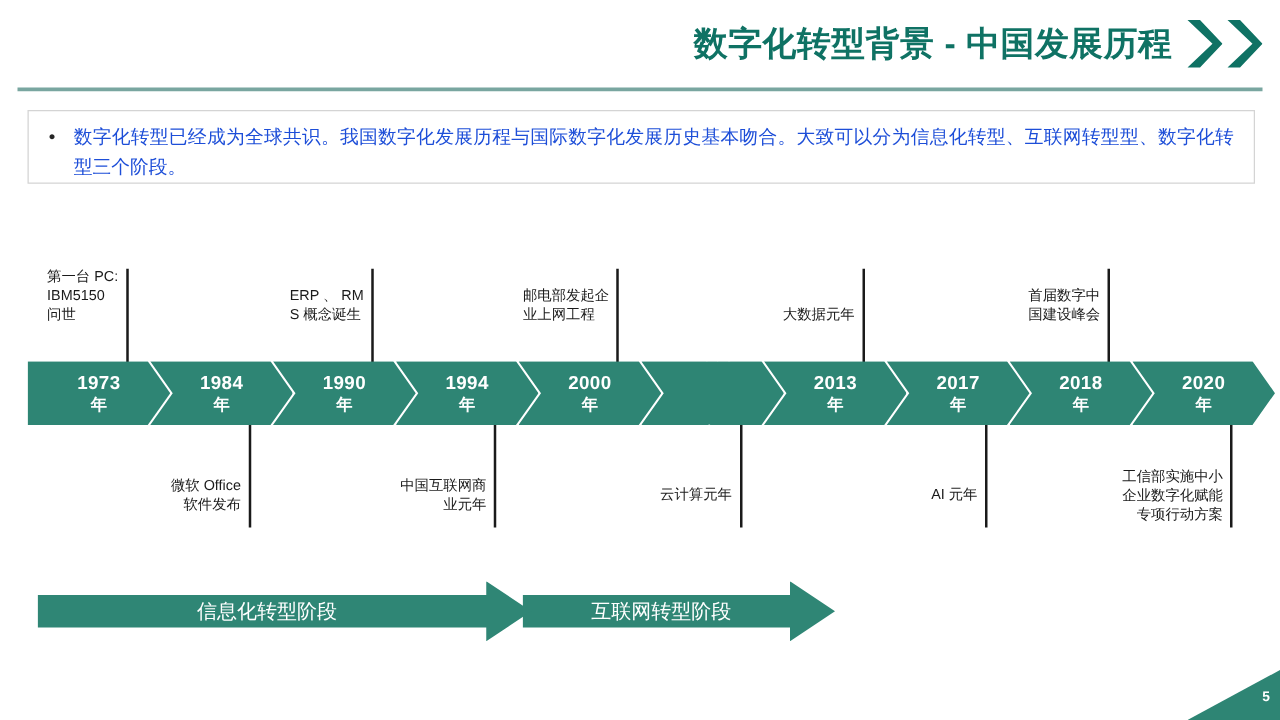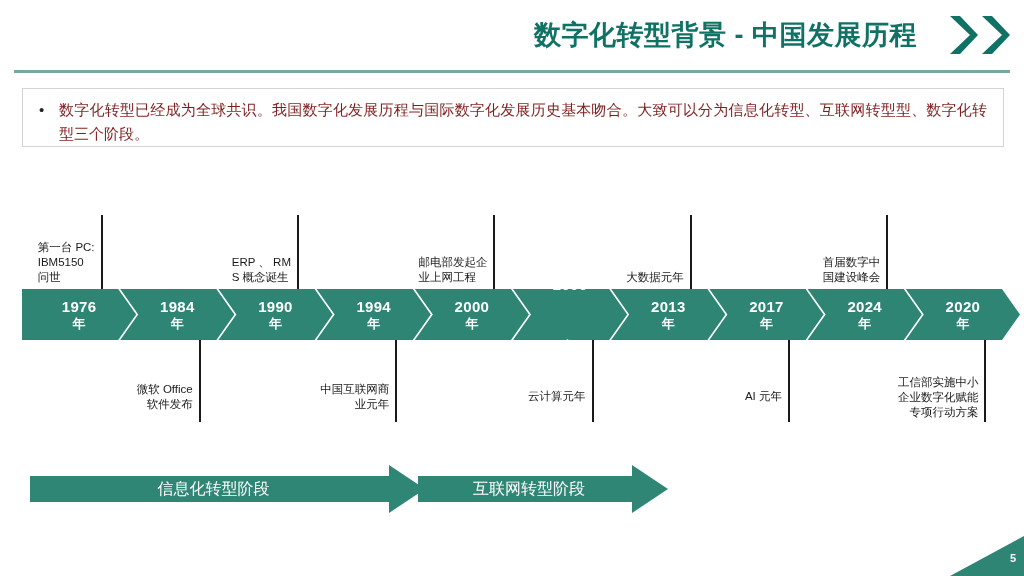--- a/index.html
+++ b/index.html
@@ -19,21 +19,21 @@
   #header {
     position: absolute;
     left: 0; top: 0;
     width: 1024px; height: 72px;
   }
   #title-row {
     position: absolute;
     right: 14px; top: 14px;
     display: flex;
     align-items: center;
-    gap: 31px;
+    gap: 10px;
   }
   #page-title {
     font-size: 27px;
     font-weight: bold;
     color: #0f7264;
     letter-spacing: 0.5px;
     white-space: nowrap;
   }
   #chev-group { display: flex; align-items: center; gap: 2px; }
   .hdr-chev { display: block; }
@@ -60,21 +60,21 @@
     width: 20px;
     font-size: 15px;
     line-height: 24px;
     color: #262626;
     text-align: left;
   }
   #bullet-text {
     flex: 1 1 auto;
     font-size: 15px;
     line-height: 24px;
-    color: #7f1d1d;
+    color: #1d4ed8;
     text-align: justify;
   }
 
   
   #sub-title {
     position: absolute;
     left: 0; top: 170px;
     width: 1024px;
     text-align: center;
     font-size: 18px;
@@ -121,21 +121,21 @@
   }
 
   
   .tl-label {
     position: absolute;
     font-size: 11.5px;
     line-height: 15px;
     color: #1a1a1a;
     white-space: pre-line;
   }
-  .tl-label.above { text-align: left; margin-top: 25px; }
+  .tl-label.above { text-align: left; }
   .tl-label.below { text-align: center; }
 
   
   #phases { position: absolute; left: 0; top: 465px; width: 1024px; height: 52px; }
   .phase {
     position: absolute;
     top: 0; height: 48px;
     background: #2f8675;
     color: #ffffff;
     display: flex;
@@ -188,21 +188,21 @@
     <div id="bullet-row">
       <span id="bullet-dot">•</span>
       <span id="bullet-text">数字化转型已经成为全球共识。我国数字化发展历程与国际数字化发展历史基本吻合。大致可以分为信息化转型、互联网转型型、数字化转型三个阶段。</span>
     </div>
   </div>
 
 
   <div id="timeline">
     <div class="chev-row" id="chev-row">
         <div class="chev first" style="left: 0px; width: 114.2px; z-index: 10;">
-          <div class="chev-year">1976</div>
+          <div class="chev-year">1973</div>
           <div class="chev-suffix">年</div>
         </div>
         <div class="chev" style="left: 98.2px; width: 114.2px; z-index: 9;">
           <div class="chev-year">1984</div>
           <div class="chev-suffix">年</div>
         </div>
         <div class="chev" style="left: 196.4px; width: 114.2px; z-index: 8;">
           <div class="chev-year">1990</div>
           <div class="chev-suffix">年</div>
         </div>
@@ -220,21 +220,21 @@
         </div>
         <div class="chev" style="left: 589.2px; width: 114.2px; z-index: 4;">
           <div class="chev-year">2013</div>
           <div class="chev-suffix">年</div>
         </div>
         <div class="chev" style="left: 687.4px; width: 114.2px; z-index: 3;">
           <div class="chev-year">2017</div>
           <div class="chev-suffix">年</div>
         </div>
         <div class="chev" style="left: 785.6px; width: 114.2px; z-index: 2;">
-          <div class="chev-year">2024</div>
+          <div class="chev-year">2018</div>
           <div class="chev-suffix">年</div>
         </div>
         <div class="chev" style="left: 883.8px; width: 114.2px; z-index: 1;">
           <div class="chev-year">2020</div>
           <div class="chev-suffix">年</div>
         </div>
       </div>
     <div id="leaders">
         <div class="leader" style="left: 100.56px; top: 10px; height: 78px;"></div>
         <div class="leader" style="left: 198.76px; top: 131px; height: 86px;"></div>

